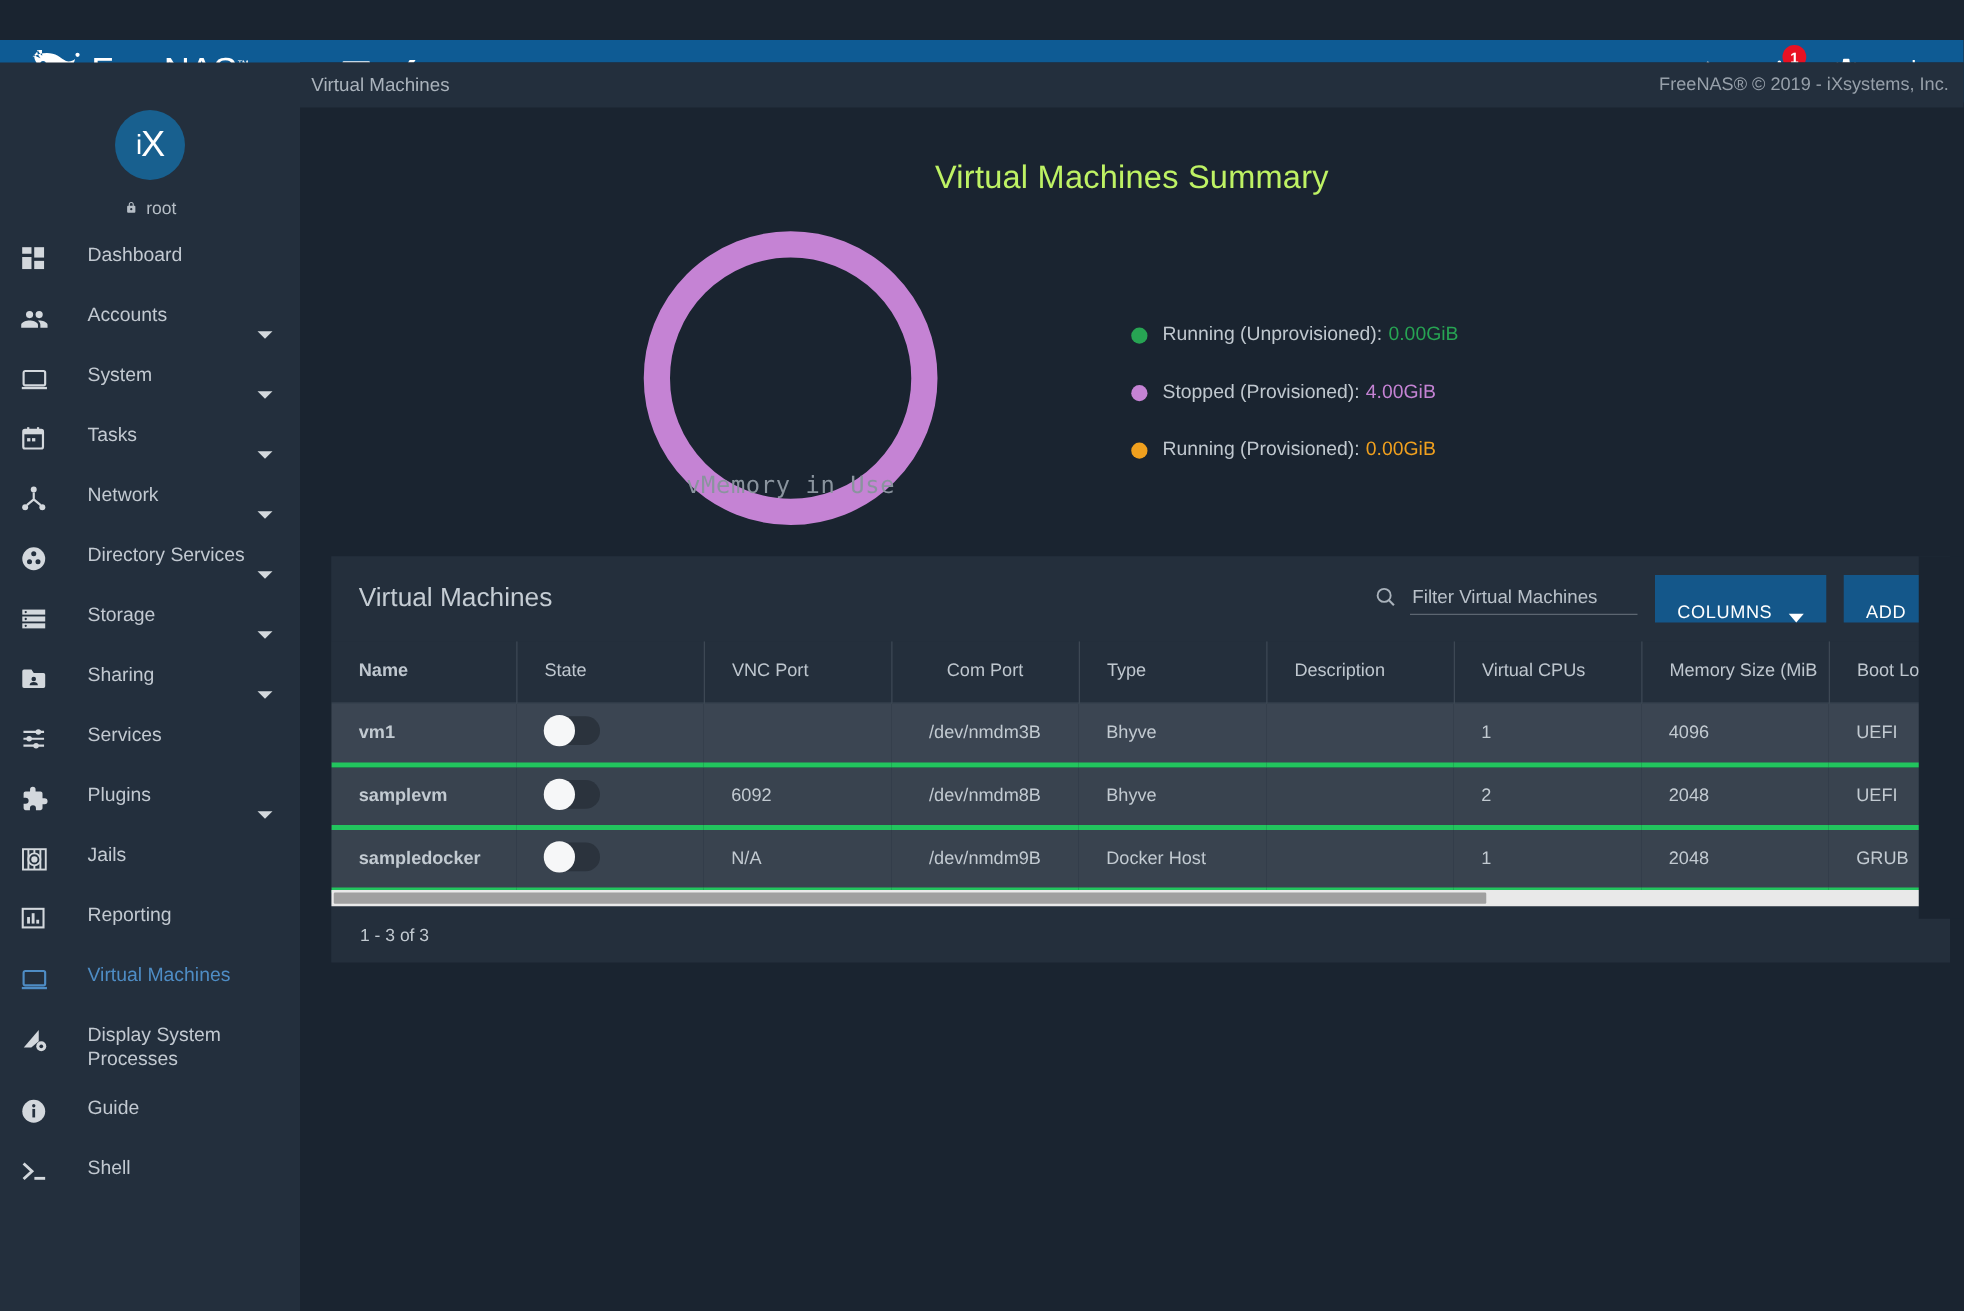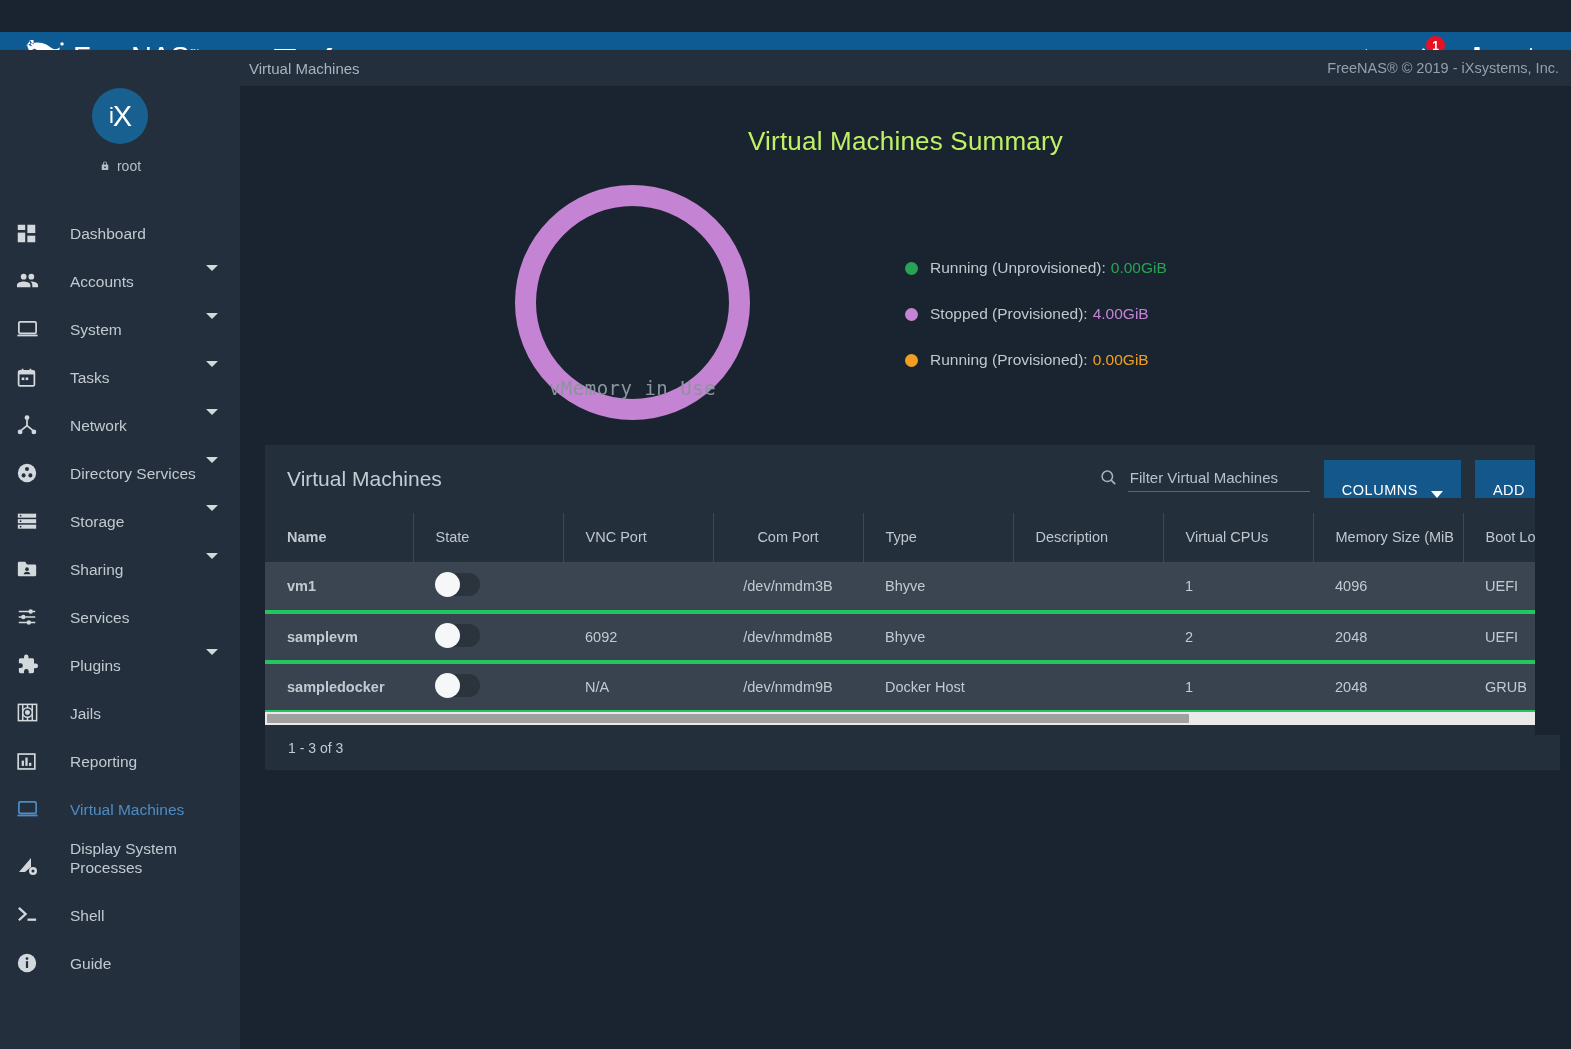--- a/index.html
+++ b/index.html
@@ -52,21 +52,21 @@
     background: #18608f; display: flex; align-items: center; justify-content: center;
     color: #fff; font-size: 29px; font-weight: 300; letter-spacing: -1px;
   }
   .avatar .i { font-size: 22px; }
   .username {
     margin-top: 14px; color: #b6bec6; font-size: 14px;
     display: flex; align-items: center; justify-content: center; gap: 6px;
   }
   .nav { margin-top: 22px; }
   .nav-item {
-    display: flex; align-items: flex-end; height: 48px; padding-left: 16px;
+    display: flex; align-items: flex-start; height: 48px; padding-left: 16px;
     color: #c2c9d1; font-size: 15.5px; cursor: pointer; position: relative;
   }
   .nav-item.two-line { height: 58px; }
   .nav-item.active { color: #4e8cc4; }
   .nav-ico { width: 30px; flex: 0 0 30px; display: flex; align-items: center; justify-content: flex-start; color: #d3d8dd; }
   .nav-item.active .nav-ico { color: #4e8cc4; }
   .nav-label { padding-left: 24px; line-height: 1.22; }
   .nav-caret {
     position: absolute; right: 22px; top: 50%; transform: translateY(-50%);
     width: 0; height: 0; border-left: 6px solid transparent; border-right: 6px solid transparent;
@@ -399,37 +399,37 @@
             <path fill="currentColor" d="M3 18 15 4v9l-6 5z"></path>
             <circle cx="17" cy="17" r="4" fill="currentColor"></circle>
             <circle cx="17" cy="17" r="1.5" fill="#232f3d"></circle>
           </svg>
       </span>
       <span class="nav-label">Display System Processes</span>
     </div>
 
     <div class="nav-item">
       <span class="nav-ico">
-        <svg width="23" height="23" viewBox="0 0 24 24">
-            <path fill="none" stroke="currentColor" stroke-width="2.4" d="m3 5 7 6.5L3 18"></path>
-            <rect x="12" y="16.2" width="9" height="2.4" fill="currentColor"></rect>
-          </svg>
-      </span>
-      <span class="nav-label">Shell</span>
-    </div>
-
-    <div class="nav-item">
-      <span class="nav-ico">
         <svg width="22" height="22" viewBox="0 0 24 24">
             <circle cx="12" cy="12" r="10" fill="currentColor"></circle>
             <rect x="10.8" y="10" width="2.4" height="7.4" fill="#232f3d"></rect>
             <circle cx="12" cy="7.2" r="1.45" fill="#232f3d"></circle>
           </svg>
       </span>
       <span class="nav-label">Guide</span>
+    </div>
+
+    <div class="nav-item">
+      <span class="nav-ico">
+        <svg width="23" height="23" viewBox="0 0 24 24">
+            <path fill="none" stroke="currentColor" stroke-width="2.4" d="m3 5 7 6.5L3 18"></path>
+            <rect x="12" y="16.2" width="9" height="2.4" fill="currentColor"></rect>
+          </svg>
+      </span>
+      <span class="nav-label">Shell</span>
     </div>
   </div>
 </div>
 
 <div class="content">
 
   <div class="breadcrumb-bar">
     <span class="breadcrumb">Virtual Machines</span>
     <span class="copyright">FreeNAS® © 2019 - iXsystems, Inc.</span>
   </div>

